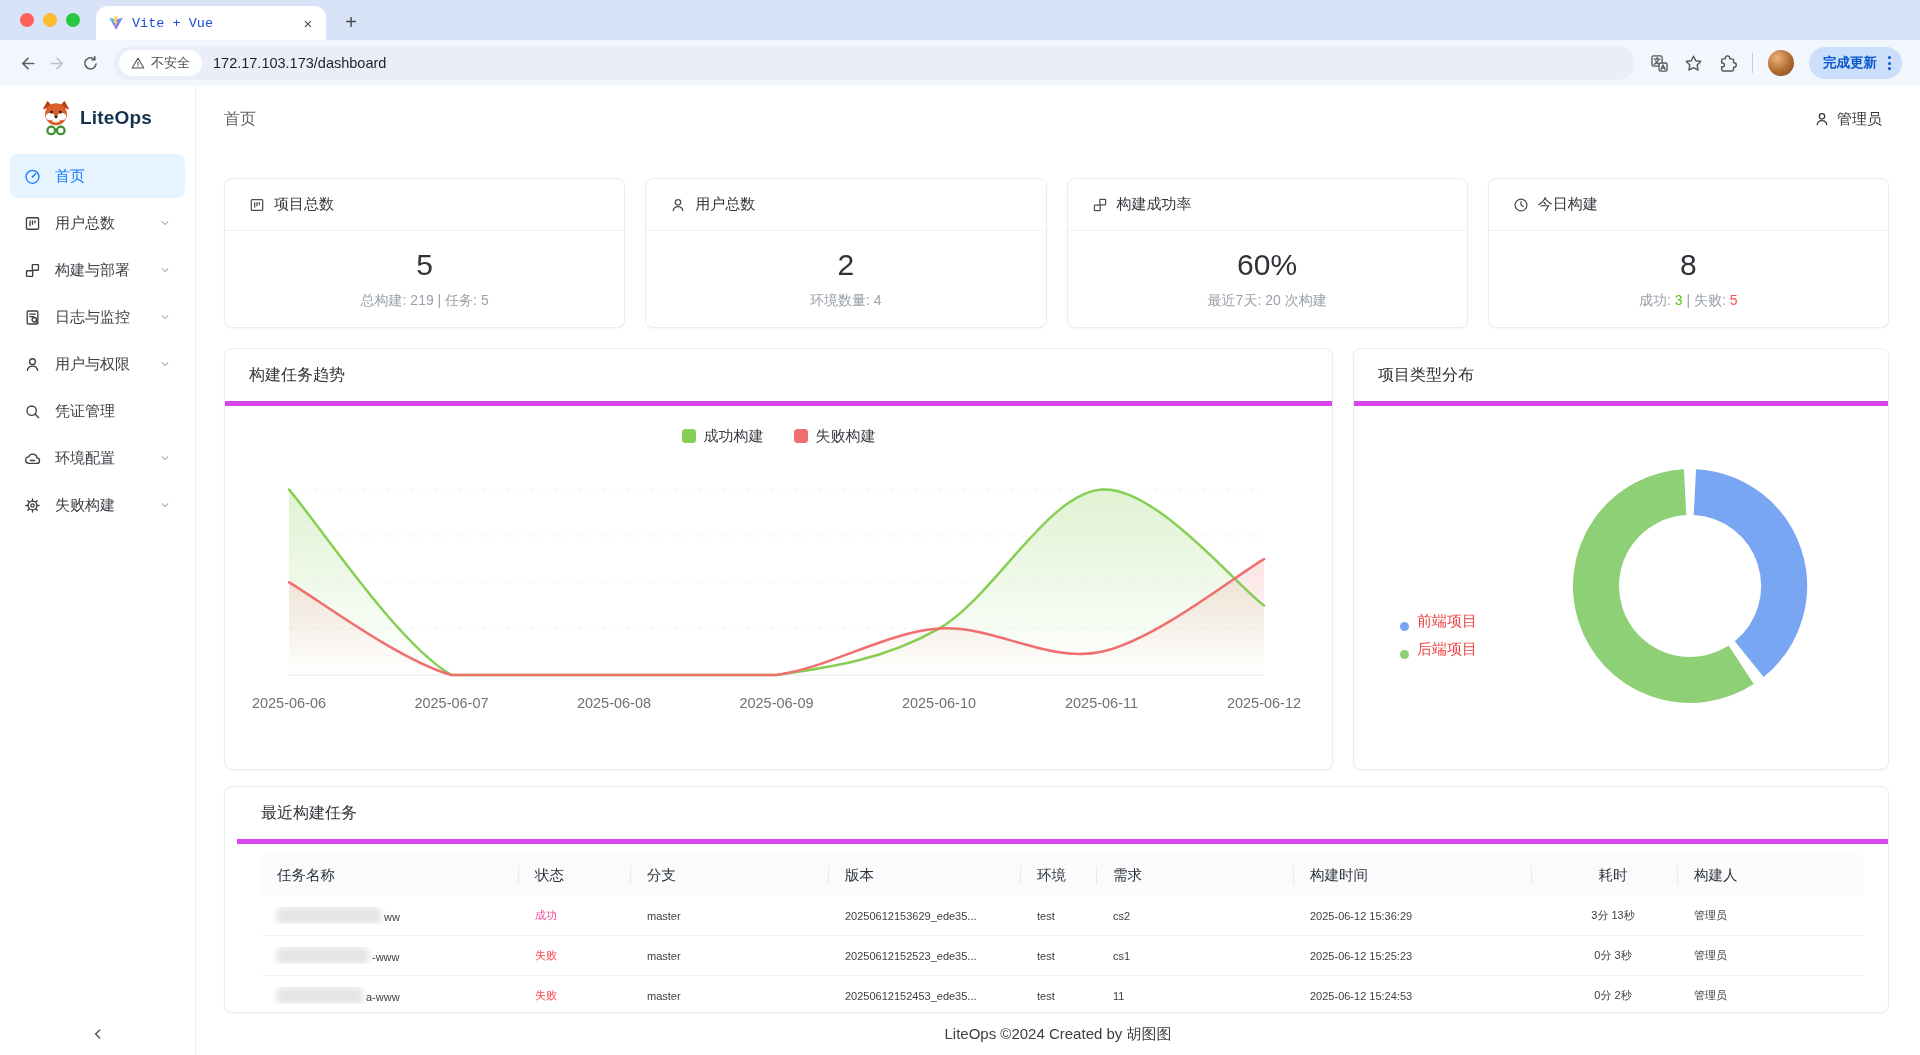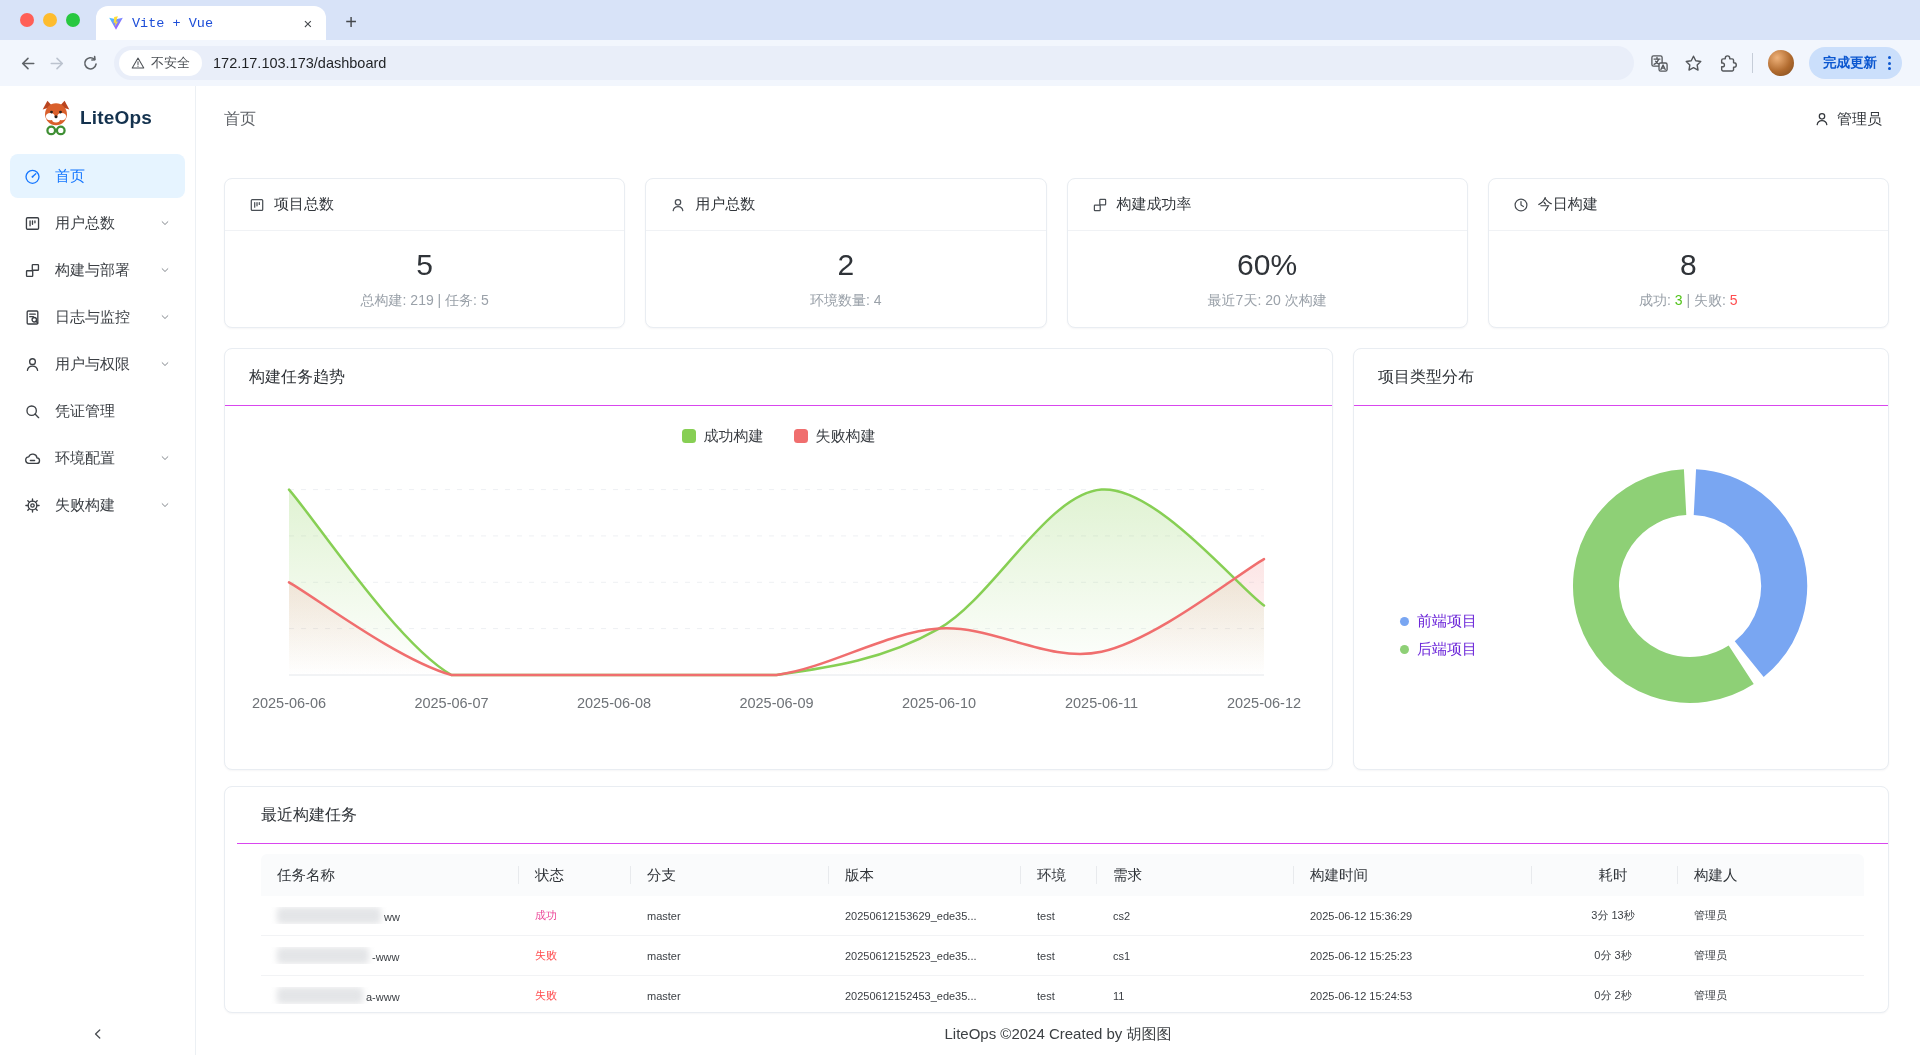--- a/index.html
+++ b/index.html
@@ -69,33 +69,33 @@
   .stat-head { display:flex; align-items:center; gap:9px; height:52px; padding:0 24px; border-bottom:1px solid #f0f2f5;
     font-size:15px; color:#33373c; }
   .stat-head .icn { color:#4a4f55; }
   .stat-body { text-align:center; padding:15px 0 0; }
   .stat-value { font-size:30px; color:#2f3338; line-height:38px; }
   .stat-sub { margin-top:8px; font-size:14px; color:#9aa1a9; }
 
   .charts-row { display:flex; gap:20px; margin-top:20px; }
   .trend-card { width:1109px; height:422px; overflow:hidden; }
   .pie-card { flex:1; height:422px; overflow:hidden; }
-  .card-title { height:57px; display:flex; align-items:center; padding:0 24px; border-bottom:1px solid #d946ef;
+  .card-title { height:57px; display:flex; align-items:center; padding:0 24px; border-bottom:5px solid #d946ef;
     font-size:16px; font-weight:500; color:#2f3338; }
   .legend-row { display:flex; justify-content:center; align-items:center; gap:30px; margin-top:20px;
     font-size:15px; color:#3a3e43; height:20px; }
   .legend-item { display:flex; align-items:center; cursor:pointer; }
   .legend-sq { width:14px; height:14px; border-radius:3.5px; display:inline-block; margin-right:8px; }
   #trend-chart { margin-top:14px; }
   #trend-chart svg { display:block; }
   .axis-lbl { font-size:14.5px; fill:#6e7277; }
 
   .pie-body { position:relative; height:364px; }
   .pie-legend { position:absolute; left:46px; top:206px; display:flex; flex-direction:column; gap:9px; }
-  .pie-legend .legend-item { font-size:15px; color:#6d28d9; }
+  .pie-legend .legend-item { font-size:15px; color:#ef4444;align-items:flex-end; }
   .legend-dot { width:9px; height:9px; border-radius:50%; display:inline-block; margin-right:8px; }
 
   .table-card { margin-top:16px; height:227px; overflow:hidden;padding-left:12px; }
   .twrap { margin:10px 24px 0; }
   .thead { display:flex; background:#fafbfc; height:42px; align-items:center; border-radius:6px 6px 0 0;
     font-size:14.5px; color:#2f3338; font-weight:500; }
   .thead .cell { position:relative; }
   .thead .cell:not(:last-child)::after { content:""; position:absolute; right:0; top:50%; transform:translateY(-50%);
     width:1px; height:18px; background:#e8eaed; }
   .tr { display:flex; height:40px; align-items:center; border-bottom:1px solid #f2f3f5; font-size:11px; color:#3a3e43; }

